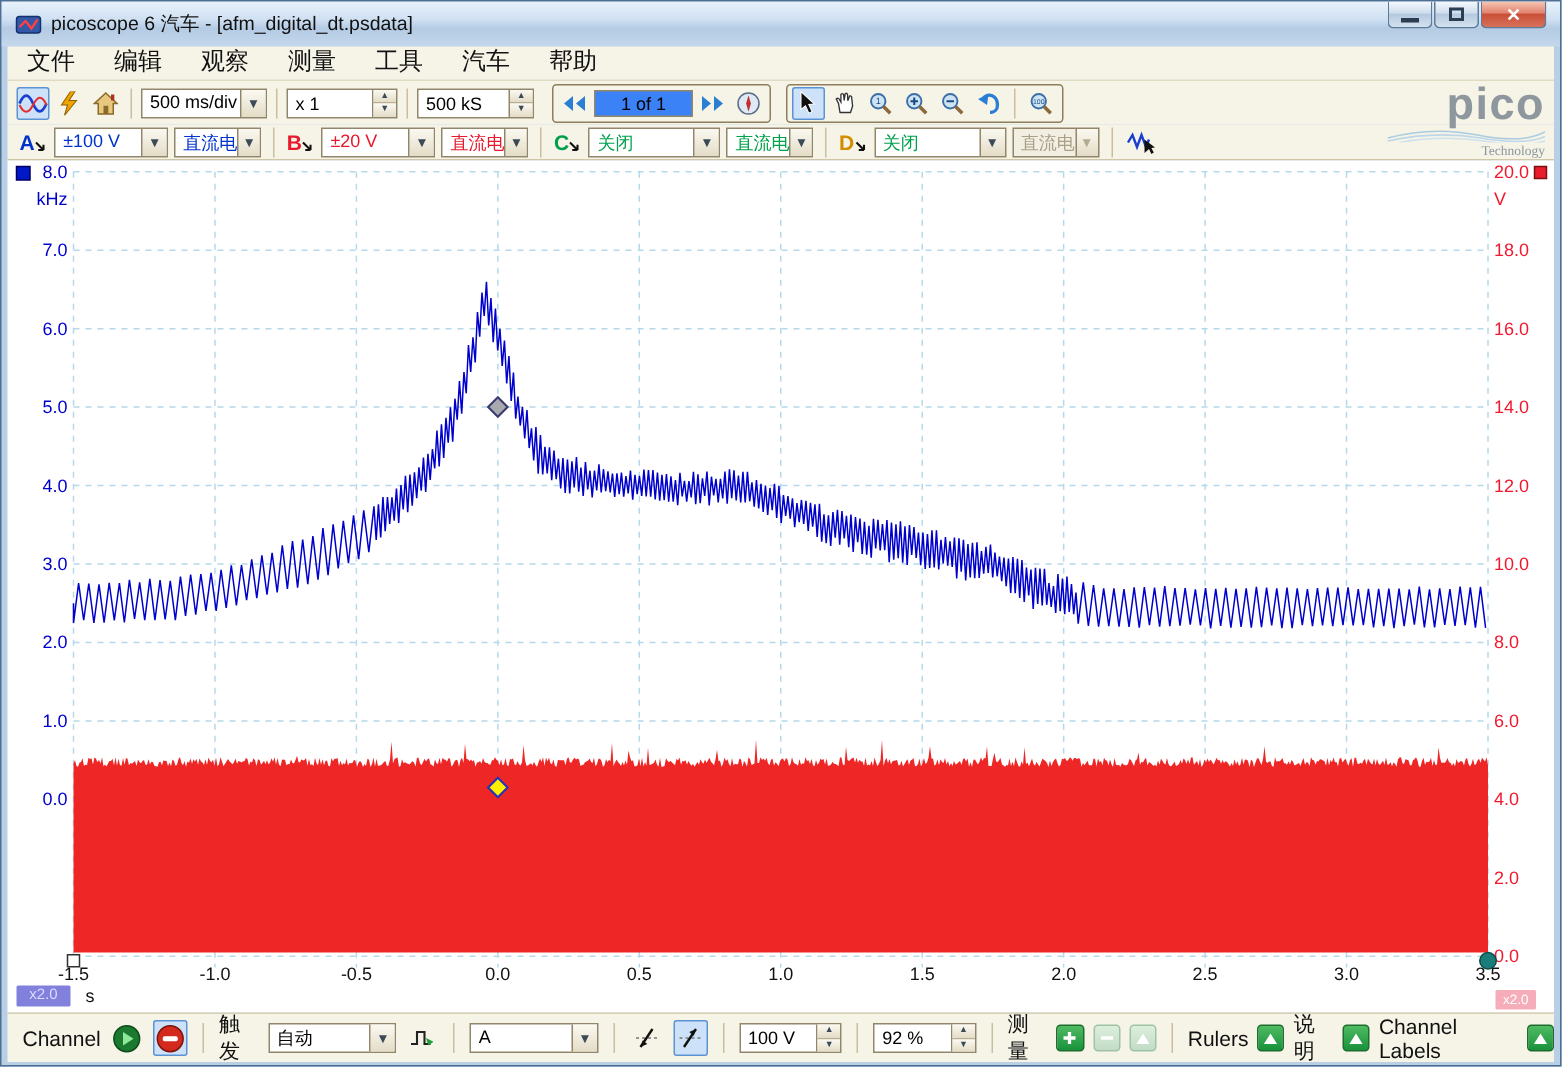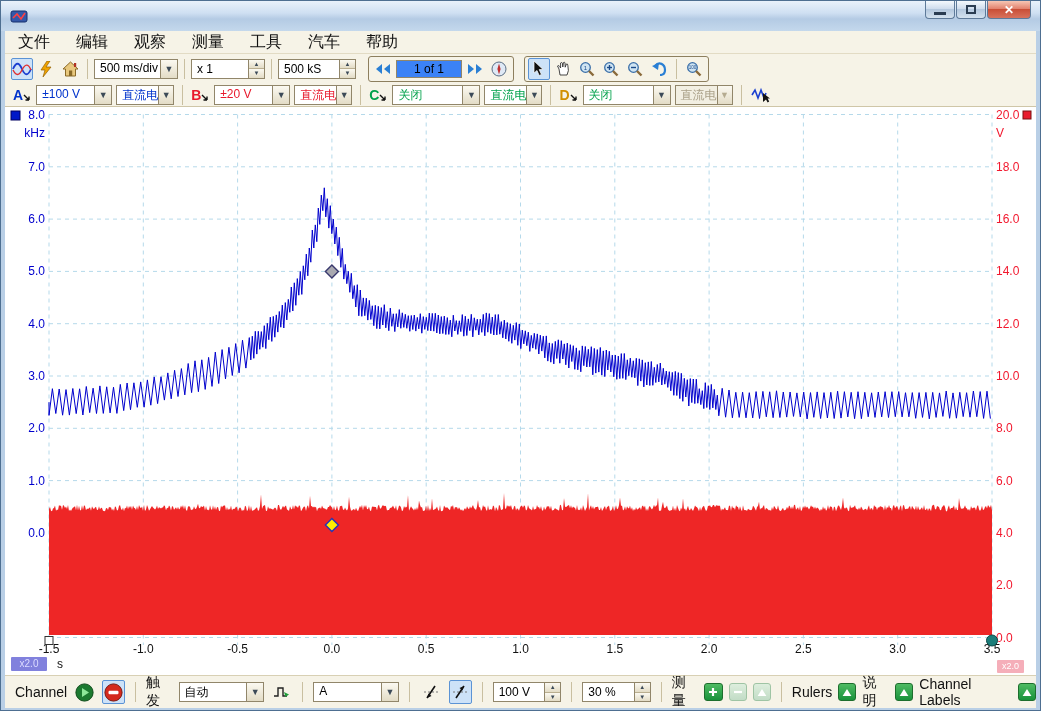--- a/index.html
+++ b/index.html
@@ -74,20 +74,21 @@
 </head>
 <body>
 
 <div class="window">
 
   <div class="titlebar">
     <svg class="app-icon" viewBox="0 0 18 15">
       <rect x="1" y="2" width="16" height="11" rx="2" fill="#3458a8" stroke="#16306e"></rect>
       <path d="M3 9 L7 5 L11 10 L15 4" stroke="#ff4040" stroke-width="1.6" fill="none"></path>
     </svg>
+    <span class="title-text">picoscope 6 汽车 - [afm_digital_dt.psdata]</span>
     <div class="win-btns">
       <div class="win-btn">
           <span class="glyph-min"></span>
         </div>
       <div class="win-btn">
           <span class="glyph-max"></span>
         </div>
       <div class="win-btn close">
           <span>✕</span>
         </div>
@@ -279,20 +280,29 @@
     </div>
     <div class="sep"></div>
     <div class="tbtn">
       <svg width="20" height="16" viewBox="0 0 20 16">
         <path d="M1 8 L4 3 L7 11 L10 3 L13 11 L15 6" stroke="#1a3fd0" stroke-width="1.6" fill="none"></path>
         <polygon points="12,6 12,15 15,12.4 16.6,15.6 18.2,14.6 16.6,11.6 19,11.4" fill="#111"></polygon>
       </svg>
     </div>
   </div>
 
+  <div class="pico-logo">
+    <div class="pico-word">pico</div>
+    <svg width="105" height="12" viewBox="0 0 105 12" style="display:block">
+      <path d="M0 9 Q30 1 60 7 T105 5" stroke="#aacbe0" fill="none"></path>
+      <path d="M0 11 Q32 4 62 9 T105 8" stroke="#bcd7e8" fill="none"></path>
+      <path d="M8 12 Q36 7 64 11 T105 11" stroke="#cde2ee" fill="none"></path>
+    </svg>
+    <div class="pico-sub">Technology</div>
+  </div>
 
   <div class="chart">
     <svg id="plot" width="1033" height="568" viewBox="0 0 1033 568">
         <line x1="44" y1="7.5" x2="44" y2="538" stroke="#b5d9ea" stroke-dasharray="4,4"></line>
         <line x1="138.3" y1="7.5" x2="138.3" y2="538" stroke="#b5d9ea" stroke-dasharray="4,4"></line>
         <line x1="232.6" y1="7.5" x2="232.6" y2="538" stroke="#b5d9ea" stroke-dasharray="4,4"></line>
         <line x1="326.9" y1="7.5" x2="326.9" y2="538" stroke="#b5d9ea" stroke-dasharray="4,4"></line>
         <line x1="421.2" y1="7.5" x2="421.2" y2="538" stroke="#b5d9ea" stroke-dasharray="4,4"></line>
         <line x1="515.5" y1="7.5" x2="515.5" y2="538" stroke="#b5d9ea" stroke-dasharray="4,4"></line>
         <line x1="609.8" y1="7.5" x2="609.8" y2="538" stroke="#b5d9ea" stroke-dasharray="4,4"></line>
@@ -407,21 +417,21 @@
     <div class="sep"></div>
     <div class="spin" style="width:72px">
       <span class="txt">100 V</span>
       <span class="arrows">
           <span>▲</span>
           <span>▼</span>
         </span>
     </div>
     <div class="sep"></div>
     <div class="spin" style="width:72px">
-      <span class="txt">30 %</span>
+      <span class="txt">92 %</span>
       <span class="arrows">
           <span>▲</span>
           <span>▼</span>
         </span>
     </div>
     <div class="sep"></div>
     <span class="sbtext">测量</span>
     <div class="greenbtn">
       <svg width="10" height="10" viewBox="0 0 10 10">
           <path d="M5 1 V9 M1 5 H9" stroke="#fff" stroke-width="2.2"></path>

